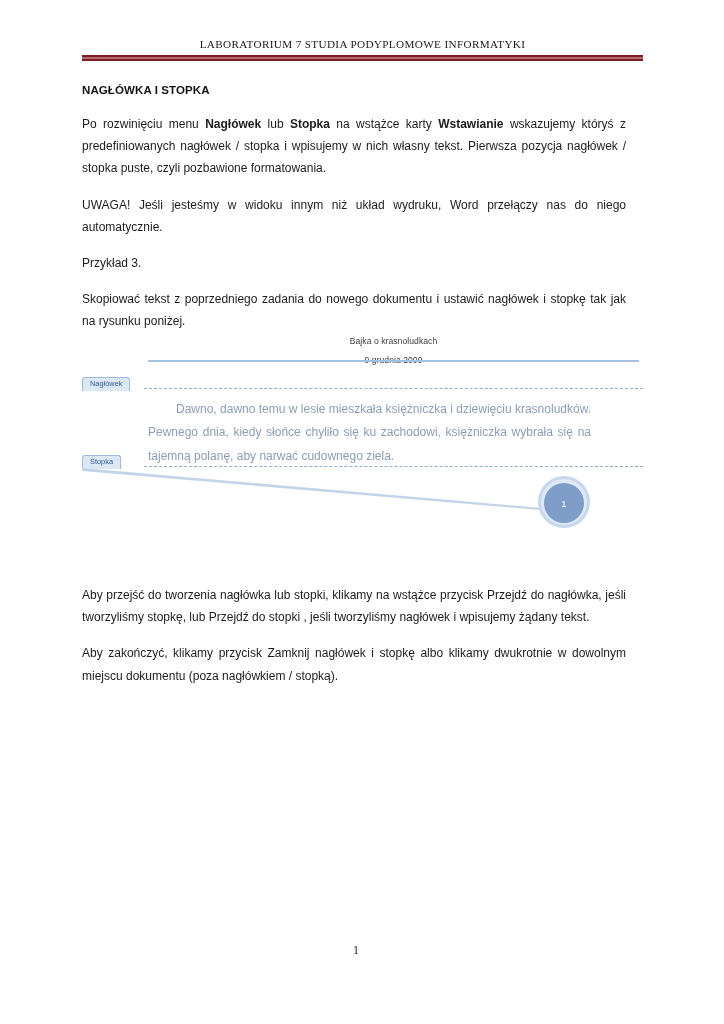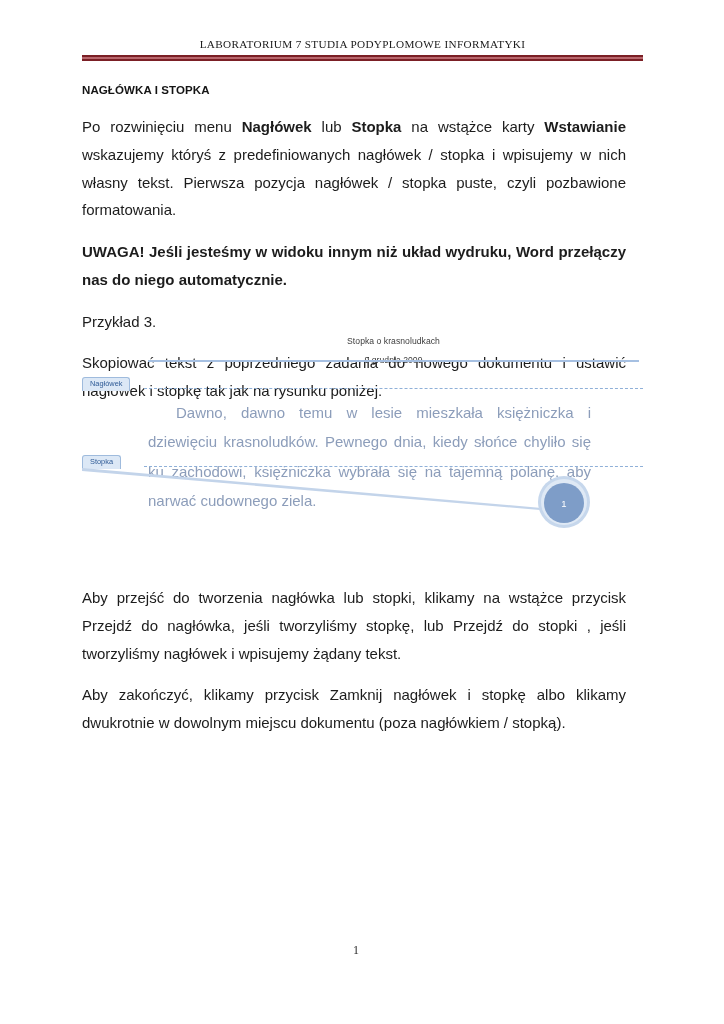--- a/index.html
+++ b/index.html
@@ -51,30 +51,30 @@
     width: 561px;
   }
   h2.section-heading {
     font-size: 11.5px;
     font-weight: bold;
     color: #141414;
     margin: 0 0 17px 0;
     letter-spacing: 0.1px;
   }
   p.para {
-    font-size: 15px;
+    font-size: 12px;
     line-height: 1.85;
     color: #1c1c1c;
     margin: 0 17px 14px 0;
     text-align: justify;
     text-justify: inter-word;
   }
   p.para.last { margin-bottom: 0; }
   p.para b { font-weight: bold; }
-  p.para.bold-all { font-weight: bold; }
+  p.para.bold-all { font-weight: normal; }
   p.noindent { text-align: left; }
 
   
   .figure {
     position: absolute;
     left: 82px;
     top: 336px;
     width: 561px;
     height: 215px;
   }
@@ -135,21 +135,21 @@
   }
   .tag-header { left: 0px; top: -11px; }
   .tag-footer { left: 0px; top: -11px; }
 
   .fig-body {
     position: absolute;
     left: 66px;
     right: 52px;
     top: 62px;
     font-family: "Liberation Sans", sans-serif;
-    font-size: 15px;
+    font-size: 12px;
     line-height: 1.95;
     color: #8c9dba;
     text-align: justify;
     text-justify: inter-word;
   }
   .fig-body .indent { display: inline-block; width: 28px; }
 
   
   .fig-footer-zone {
     position: absolute;
@@ -245,21 +245,21 @@
 
     <p class="para bold-all">UWAGA! Jeśli jesteśmy w widoku innym niż układ wydruku, Word przełączy nas do niego automatycznie.</p>
 
     <p class="para noindent">Przykład 3.</p>
 
     <p class="para last">Skopiować tekst z poprzedniego zadania do nowego dokumentu i ustawić nagłówek i stopkę tak jak na rysunku poniżej.</p>
   </div>
 
   <div class="figure">
 
-    <div class="fig-doc-title">Stopka o krasnoludkach</div>
+    <div class="fig-doc-title">Bajka o krasnoludkach</div>
     <div class="fig-title-rule"></div>
     <div class="fig-doc-date">9 grudnia 2009</div>
 
     <div class="fig-header-zone">
       <div class="fig-dash-line"></div>
       <div class="tag tag-header">Nagłówek</div>
     </div>
 
     <div class="fig-body"><span class="indent"></span><span>Dawno, dawno temu w lesie mieszkała księżniczka i dziewięciu krasnoludków. Pewnego dnia, kiedy słońce chyliło się ku zachodowi, księżniczka wybrała się na tajemną polanę, aby narwać cudownego ziela.</span></div>
 

